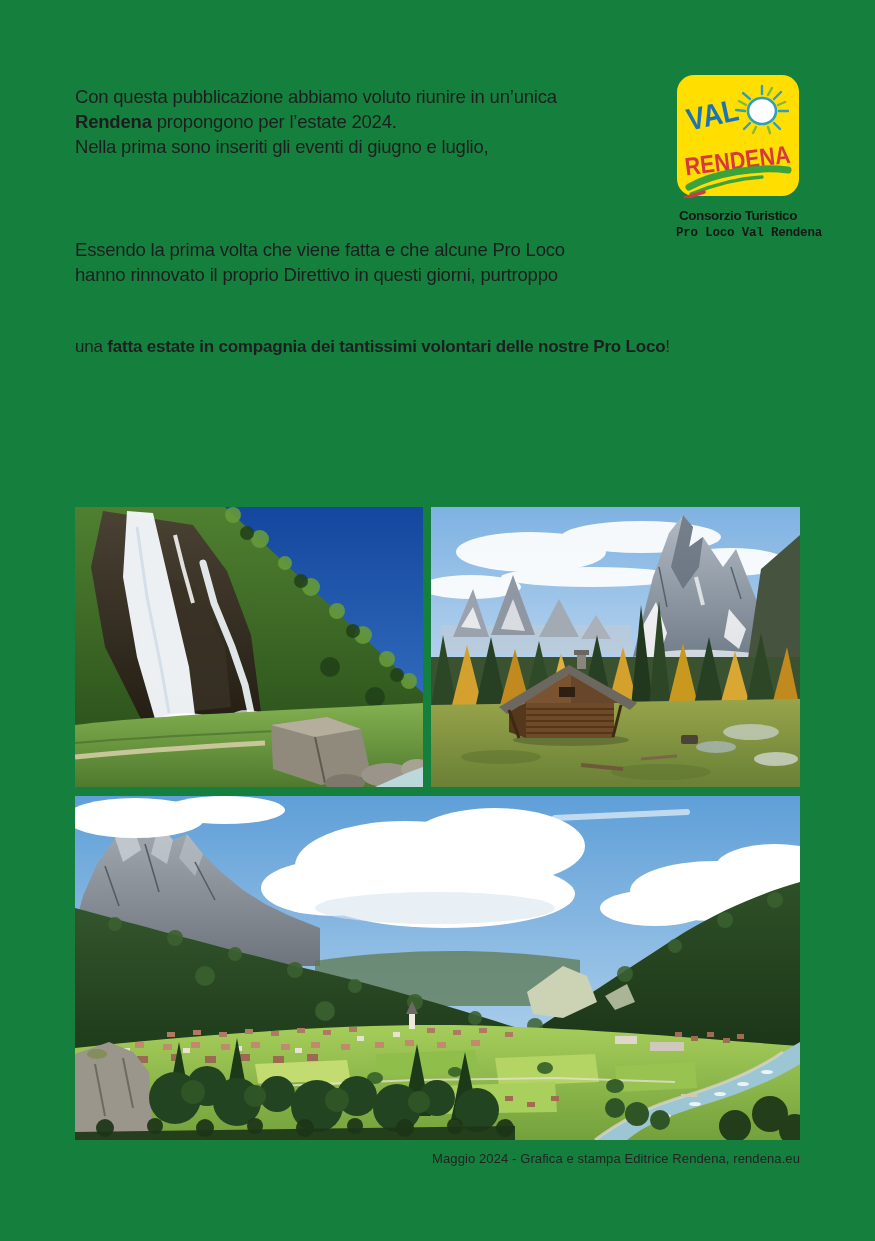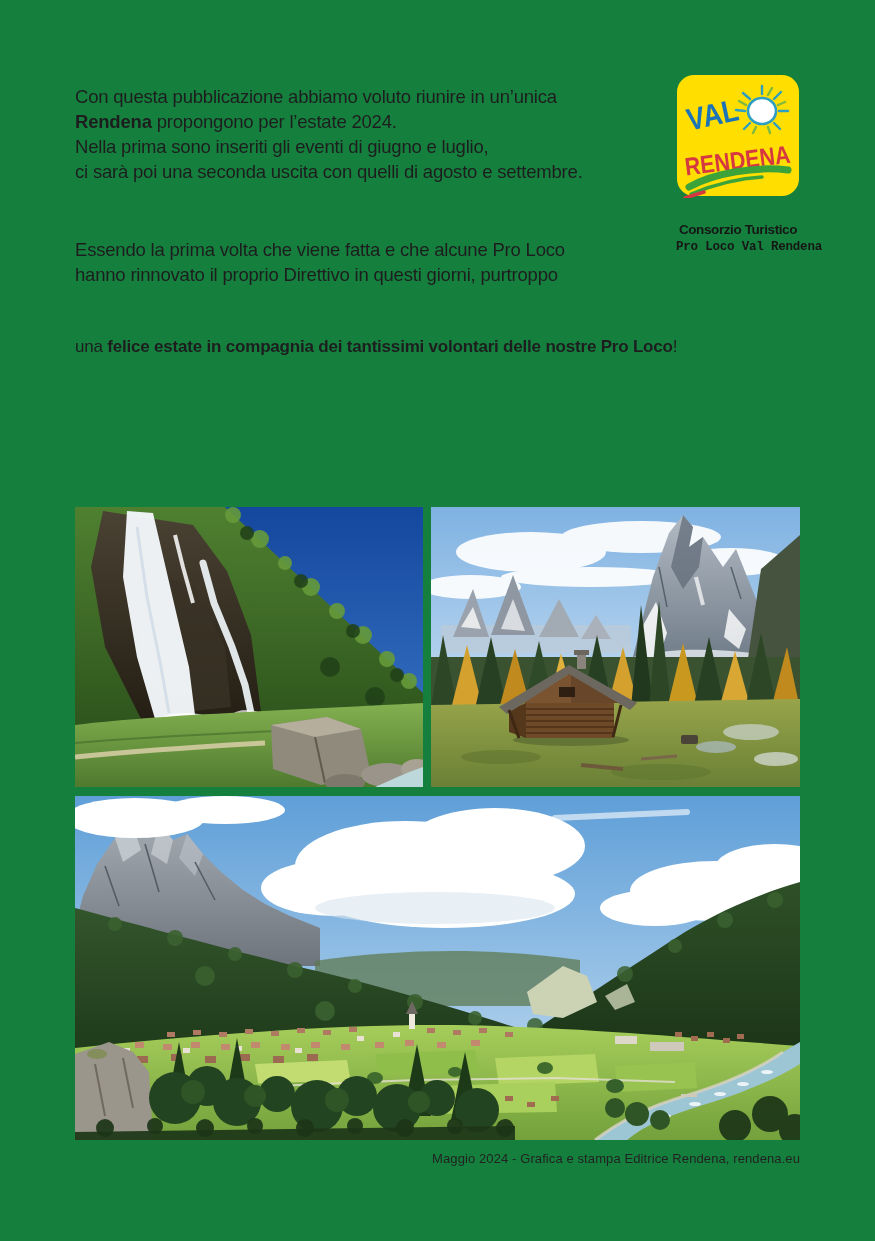--- a/index.html
+++ b/index.html
@@ -5,39 +5,38 @@
   html,body{margin:0;padding:0;background:#ffffff;}
   .canvas{position:relative;width:875px;height:1241px;background:#15803d;overflow:hidden;
           font-family:"Liberation Sans",sans-serif;color:#1d1d1f;}
   .para{position:absolute;left:75px;letter-spacing:-0.2px;}
   .para .line{white-space:nowrap;}
   #p1{top:84px;font-size:18.5px;line-height:25px;}
   #p2{top:237px;font-size:18.5px;line-height:25px;}
   #p3{top:332px;font-size:17px;line-height:30px;}
   .b{font-weight:bold;}
   .logo-block{position:absolute;left:676px;top:74px;width:124px;text-align:center;}
-  .logo-sub1{font-weight:bold;font-size:13.5px;letter-spacing:-0.4px;margin-top:20px;white-space:nowrap;color:#161616;}
+  .logo-sub1{font-weight:bold;font-size:13.5px;letter-spacing:-0.4px;margin-top:6px;white-space:nowrap;color:#161616;}
   .logo-sub2{font-weight:bold;font-size:12.5px;letter-spacing:-0.2px;margin-top:3px;white-space:nowrap;color:#161616;font-family:Liberation Mono, monospace;}
   .photo{position:absolute;display:block;}
   #photo-waterfall{left:75px;top:507px;}
   #photo-cabin{left:431px;top:507px;}
   #photo-valley{left:75px;top:796px;}
   .footer{position:absolute;left:75px;top:1151px;width:725px;text-align:right;
           font-size:13px;letter-spacing:0.1px;color:#222;}
 </style>
 </head>
 <body>
 
 <div class="canvas">
 
   <div class="para" id="p1">
     <div class="line"><span>Con questa pubblicazione abbiamo voluto riunire in un’unica</span></div>
     <div class="line"><span class="b">Rendena</span><span> propongono per l’estate 2024.</span></div>
     <div class="line"><span>Nella prima sono inseriti gli eventi di giugno e luglio,</span></div>
-    <div class="line"><span>ci sarà poi una seconda uscita con quelli di agosto e settembre.</span></div>
   </div>
 
   <div class="logo-block">
     <svg width="124" height="124" viewBox="0 0 124 124">
       <rect x="1" y="1" width="122" height="121" rx="17" fill="#ffde00"></rect>
       <text x="12" y="56" font-family="Liberation Sans, sans-serif" font-weight="bold" font-size="31" fill="#1b74b8" transform="rotate(-12 16 50)" textLength="52" lengthAdjust="spacingAndGlyphs">VAL</text>
       <g transform="translate(86,37)">
         <g stroke="#2e9ec1" stroke-width="2.4" stroke-linecap="round">
           <line x1="0" y1="-17" x2="0" y2="-25"></line>
           <line x1="12" y1="-12" x2="19" y2="-19"></line>
@@ -66,21 +65,21 @@
     <div class="logo-sub1">Consorzio Turistico</div>
     <div class="logo-sub2">Pro Loco Val Rendena</div>
   </div>
 
   <div class="para" id="p2">
     <div class="line">Essendo la prima volta che viene fatta e che alcune Pro Loco</div>
     <div class="line">hanno rinnovato il proprio Direttivo in questi giorni, purtroppo</div>
   </div>
 
   <div class="para" id="p3">
-    <div class="line"><span>una </span><span class="b">felice estate in compagnia dei tantissimi volontari delle nostre Pro Loco</span><span>!</span></div>
+    <div class="line"><span>una </span><span class="b">fatta estate in compagnia dei tantissimi volontari delle nostre Pro Loco</span><span>!</span></div>
   </div>
 
   <svg class="photo" id="photo-waterfall" width="348" height="280" viewBox="0 0 348 280">
     <defs>
       <linearGradient id="p1sky" x1="0" y1="0" x2="0" y2="1">
         <stop offset="0" stop-color="#14479e"></stop>
           <stop offset="1" stop-color="#3d7bc9"></stop>
       </linearGradient>
       <linearGradient id="p1forest" x1="0" y1="0" x2="0" y2="1">
         <stop offset="0" stop-color="#4f8030"></stop>

